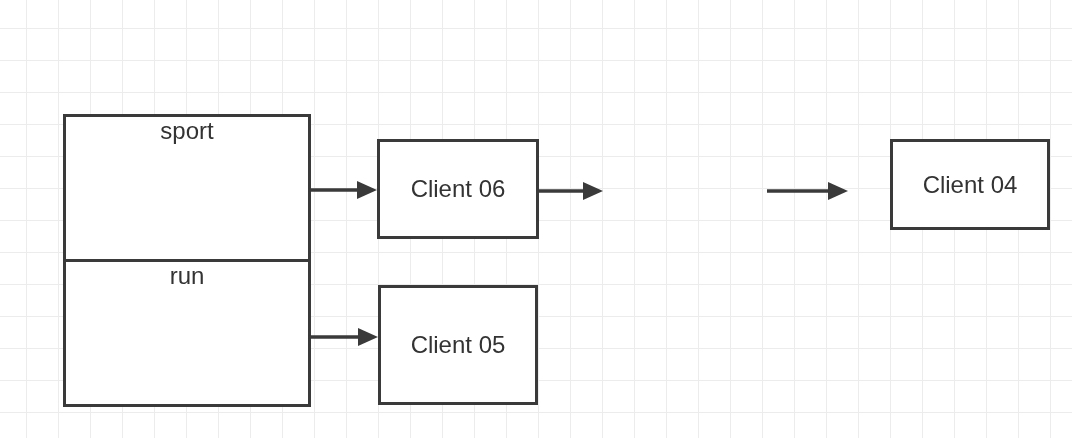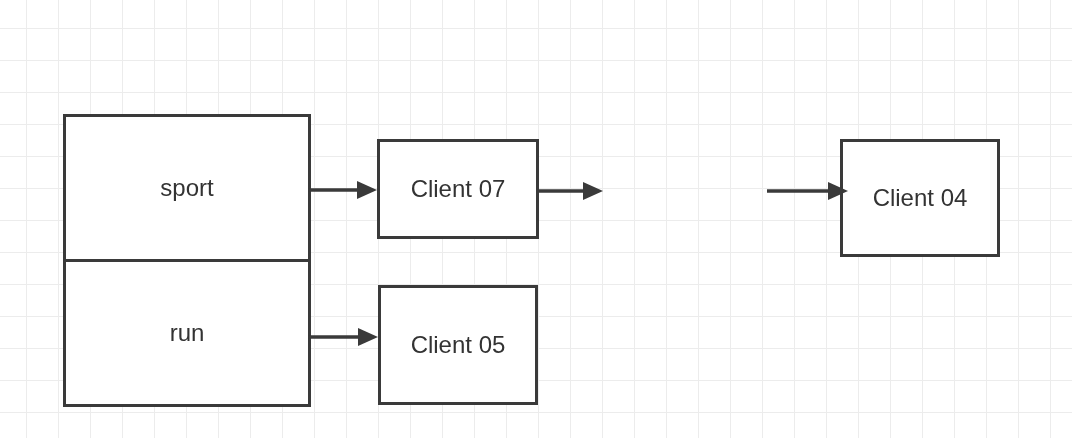--- a/index.html
+++ b/index.html
@@ -40,42 +40,41 @@
     width: 242px;
     height: 287px;
     border: 3px solid #3a3a3a;
     background: #ffffff;
     display: flex;
     flex-direction: column;
   }
   .channel-cell {
     flex: 1;
     display: flex;
-    align-items: center;
     justify-content: center;
     font-size: 24px;
     color: #333333;
   }
   .channel-cell:first-child {
     border-bottom: 3px solid #3a3a3a;
   }
   .node {
     position: absolute;
     border: 3px solid #3a3a3a;
     background: #ffffff;
     display: flex;
     align-items: center;
     justify-content: center;
     font-size: 24px;
     color: #333333;
     box-sizing: border-box;
   }
   .client-02 { left: 377px; top: 139px; width: 162px; height: 100px; }
   .client-03 { left: 603px; top: 144px; width: 164px; height:  96px; }
-  .client-04 { left: 840px; top: 139px; width: 160px; height: 118px; }
+  .client-04 { left: 890px; top: 139px; width: 160px; height: 91px; }
   .client-05 { left: 378px; top: 285px; width: 160px; height: 120px; }
   .arrow-layer {
     position: absolute;
     left: 0;
     top: 0;
     width: 1072px;
     height: 438px;
     pointer-events: none;
   }
   .arrow-layer line {
@@ -95,21 +94,21 @@
   <div class="channel-stack">
     <div class="channel-cell">
       <span>sport</span>
     </div>
     <div class="channel-cell">
       <span>run</span>
     </div>
   </div>
 
   <div class="node client-02">
-    <span>Client 07</span>
+    <span>Client 06</span>
   </div>
 
 
   <div class="node client-04">
     <span>Client 04</span>
   </div>
 
   <div class="node client-05">
     <span>Client 05</span>
   </div>

